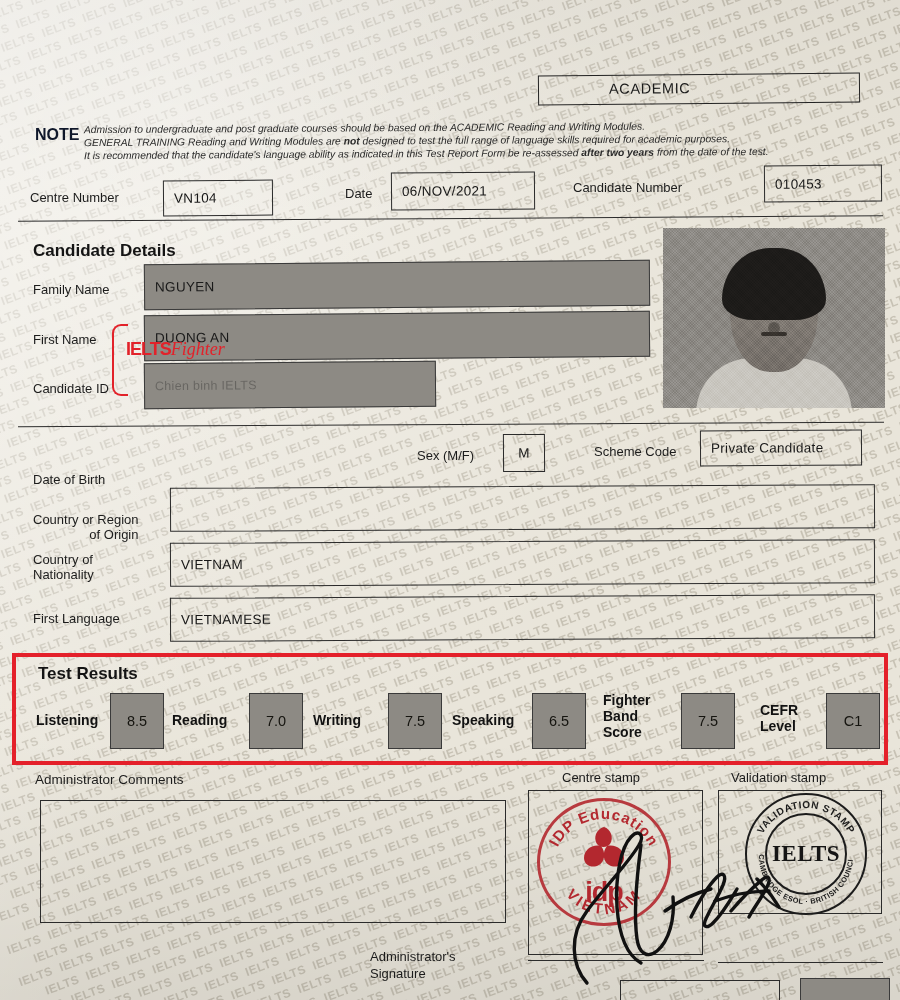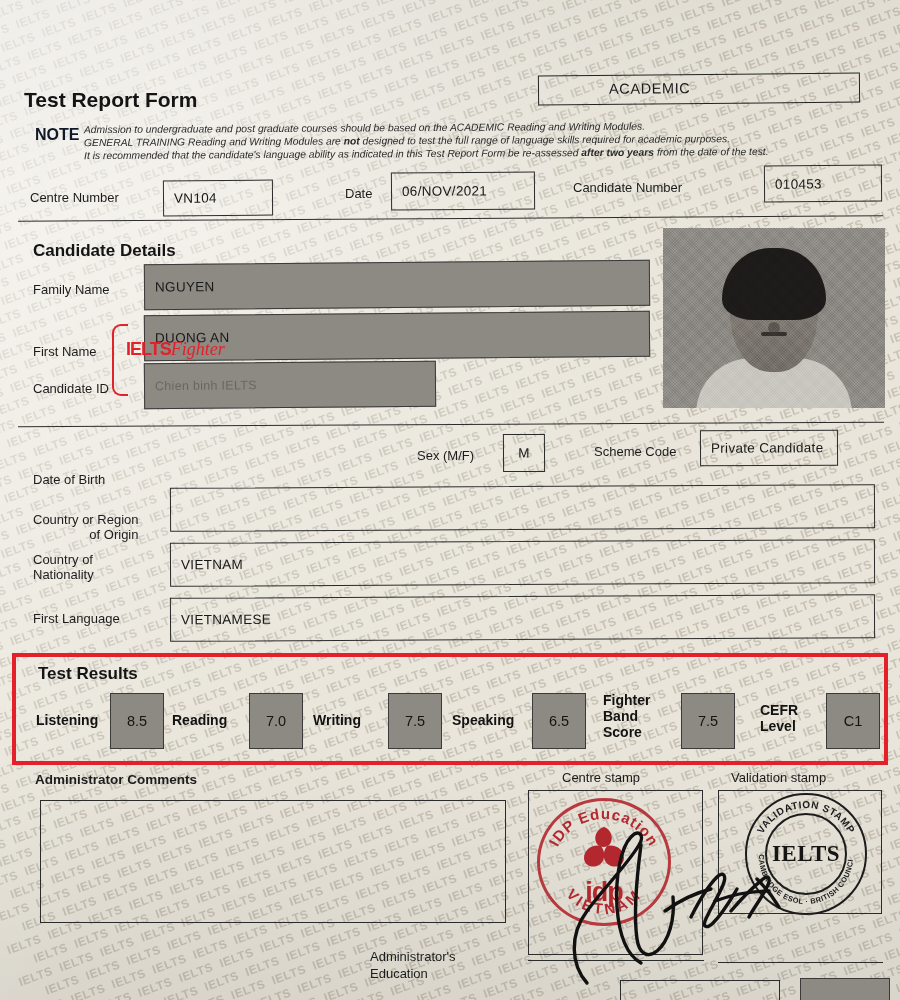--- a/index.html
+++ b/index.html
@@ -318,21 +318,20 @@
       <div class="wmrow">IELTS&nbsp;&nbsp;IELTS&nbsp;&nbsp;IELTS&nbsp;&nbsp;IELTS&nbsp;&nbsp;IELTS&nbsp;&nbsp;IELTS&nbsp;&nbsp;IELTS&nbsp;&nbsp;IELTS&nbsp;&nbsp;IELTS&nbsp;&nbsp;IELTS&nbsp;&nbsp;IELTS&nbsp;&nbsp;IELTS&nbsp;&nbsp;IELTS&nbsp;&nbsp;IELTS&nbsp;&nbsp;IELTS&nbsp;&nbsp;IELTS&nbsp;&nbsp;IELTS&nbsp;&nbsp;IELTS&nbsp;&nbsp;IELTS&nbsp;&nbsp;IELTS&nbsp;&nbsp;IELTS&nbsp;&nbsp;IELTS&nbsp;&nbsp;IELTS&nbsp;&nbsp;IELTS&nbsp;&nbsp;IELTS&nbsp;&nbsp;IELTS&nbsp;&nbsp;IELTS&nbsp;&nbsp;IELTS&nbsp;&nbsp;IELTS&nbsp;&nbsp;IELTS&nbsp;&nbsp;IELTS&nbsp;&nbsp;IELTS&nbsp;&nbsp;IELTS&nbsp;&nbsp;IELTS&nbsp;&nbsp;IELTS&nbsp;&nbsp;IELTS&nbsp;&nbsp;</div>
       <div class="wmrow off">IELTS&nbsp;&nbsp;IELTS&nbsp;&nbsp;IELTS&nbsp;&nbsp;IELTS&nbsp;&nbsp;IELTS&nbsp;&nbsp;IELTS&nbsp;&nbsp;IELTS&nbsp;&nbsp;IELTS&nbsp;&nbsp;IELTS&nbsp;&nbsp;IELTS&nbsp;&nbsp;IELTS&nbsp;&nbsp;IELTS&nbsp;&nbsp;IELTS&nbsp;&nbsp;IELTS&nbsp;&nbsp;IELTS&nbsp;&nbsp;IELTS&nbsp;&nbsp;IELTS&nbsp;&nbsp;IELTS&nbsp;&nbsp;IELTS&nbsp;&nbsp;IELTS&nbsp;&nbsp;IELTS&nbsp;&nbsp;IELTS&nbsp;&nbsp;IELTS&nbsp;&nbsp;IELTS&nbsp;&nbsp;IELTS&nbsp;&nbsp;IELTS&nbsp;&nbsp;IELTS&nbsp;&nbsp;IELTS&nbsp;&nbsp;IELTS&nbsp;&nbsp;IELTS&nbsp;&nbsp;IELTS&nbsp;&nbsp;IELTS&nbsp;&nbsp;IELTS&nbsp;&nbsp;IELTS&nbsp;&nbsp;IELTS&nbsp;&nbsp;IELTS&nbsp;&nbsp;</div>
       <div class="wmrow">IELTS&nbsp;&nbsp;IELTS&nbsp;&nbsp;IELTS&nbsp;&nbsp;IELTS&nbsp;&nbsp;IELTS&nbsp;&nbsp;IELTS&nbsp;&nbsp;IELTS&nbsp;&nbsp;IELTS&nbsp;&nbsp;IELTS&nbsp;&nbsp;IELTS&nbsp;&nbsp;IELTS&nbsp;&nbsp;IELTS&nbsp;&nbsp;IELTS&nbsp;&nbsp;IELTS&nbsp;&nbsp;IELTS&nbsp;&nbsp;IELTS&nbsp;&nbsp;IELTS&nbsp;&nbsp;IELTS&nbsp;&nbsp;IELTS&nbsp;&nbsp;IELTS&nbsp;&nbsp;IELTS&nbsp;&nbsp;IELTS&nbsp;&nbsp;IELTS&nbsp;&nbsp;IELTS&nbsp;&nbsp;IELTS&nbsp;&nbsp;IELTS&nbsp;&nbsp;IELTS&nbsp;&nbsp;IELTS&nbsp;&nbsp;IELTS&nbsp;&nbsp;IELTS&nbsp;&nbsp;IELTS&nbsp;&nbsp;IELTS&nbsp;&nbsp;IELTS&nbsp;&nbsp;IELTS&nbsp;&nbsp;IELTS&nbsp;&nbsp;IELTS&nbsp;&nbsp;</div>
       <div class="wmrow off">IELTS&nbsp;&nbsp;IELTS&nbsp;&nbsp;IELTS&nbsp;&nbsp;IELTS&nbsp;&nbsp;IELTS&nbsp;&nbsp;IELTS&nbsp;&nbsp;IELTS&nbsp;&nbsp;IELTS&nbsp;&nbsp;IELTS&nbsp;&nbsp;IELTS&nbsp;&nbsp;IELTS&nbsp;&nbsp;IELTS&nbsp;&nbsp;IELTS&nbsp;&nbsp;IELTS&nbsp;&nbsp;IELTS&nbsp;&nbsp;IELTS&nbsp;&nbsp;IELTS&nbsp;&nbsp;IELTS&nbsp;&nbsp;IELTS&nbsp;&nbsp;IELTS&nbsp;&nbsp;IELTS&nbsp;&nbsp;IELTS&nbsp;&nbsp;IELTS&nbsp;&nbsp;IELTS&nbsp;&nbsp;IELTS&nbsp;&nbsp;IELTS&nbsp;&nbsp;IELTS&nbsp;&nbsp;IELTS&nbsp;&nbsp;IELTS&nbsp;&nbsp;IELTS&nbsp;&nbsp;IELTS&nbsp;&nbsp;IELTS&nbsp;&nbsp;IELTS&nbsp;&nbsp;IELTS&nbsp;&nbsp;IELTS&nbsp;&nbsp;IELTS&nbsp;&nbsp;</div>
     </div>
   <div id="paper-shade"></div>
 
   <div id="content">
 
 
-    <div class="trf-title">Test Report Form</div>
 
     <div class="module-box">
       <span>ACADEMIC</span>
     </div>
 
     <div class="note-label">NOTE</div>
     <div class="note-lines">
       <div><span>Admission to undergraduate and post graduate courses should be based on the ACADEMIC Reading and Writing Modules.</span></div>
       <div><span>GENERAL TRAINING Reading and Writing Modules are </span><b>not</b><span> designed to test the full range of language skills required for academic purposes.</span></div>
       <div><span>It is recommended that the candidate's language ability as indicated in this Test Report Form be re-assessed </span><b>after two years</b><span> from the date of the test.</span></div>
@@ -355,21 +354,21 @@
 
     <div class="hr" style="left:18px; top:218px; width:865px; transform:rotate(-.35deg);"></div>
 
     <div class="section-title" style="left:33px; top:241px;">Candidate Details</div>
 
     <div class="lbl" style="left:33px; top:282px;">Family Name</div>
     <div class="fbox shaded" style="left:144px; top:262px; width:506px; height:46px; transform:rotate(-.5deg);">
       <span class="v">NGUYEN</span>
     </div>
 
-    <div class="lbl" style="left:33px; top:344px;">First Name</div>
+    <div class="lbl" style="left:33px; top:332px;">First Name</div>
     <div class="fbox shaded" style="left:144px; top:313px; width:506px; height:46px; transform:rotate(-.5deg);">
       <span class="v">DUONG AN</span>
     </div>
 
     <div class="lbl" style="left:33px; top:381px;">Candidate ID</div>
     <div class="fbox shaded" style="left:144px; top:362px; width:292px; height:46px; transform:rotate(-.5deg);">
       <span class="v" style="opacity:.32; font-size:12.5px;">Chien binh IELTS</span>
     </div>
 
     <div id="photo">
@@ -395,21 +394,21 @@
     <div class="hr" style="left:18px; top:424px; width:866px; transform:rotate(-.3deg);"></div>
 
     <div class="lbl" style="left:33px; top:472px;">Date of Birth</div>
 
     <div class="lbl" style="left:417px; top:448px;">Sex (M/F)</div>
     <div class="fbox center" style="left:503px; top:434px; width:42px; height:38px; transform:rotate(-.3deg);">
       <span class="v">M</span>
     </div>
 
     <div class="lbl" style="left:594px; top:444px;">Scheme Code</div>
-    <div class="fbox" style="left:700px; top:430px; width:138px; height:36px; transform:rotate(-.3deg);">
+    <div class="fbox" style="left:700px; top:430px; width:162px; height:36px; transform:rotate(-.3deg);">
       <span class="v">Private Candidate</span>
     </div>
 
     <div class="lbl" style="left:33px; top:512px;text-align:right;">
       <div>Country or Region</div>
       <div>of Origin</div>
     </div>
     <div class="fbox" style="left:170px; top:486px; width:705px; height:44px; transform:rotate(-.3deg);">
       <span class="v"></span>
     </div>
@@ -461,28 +460,28 @@
     </div>
 
     <div class="score-lbl multi" style="left:760px; top:702px;">
       <div>CEFR</div>
       <div>Level</div>
     </div>
     <div class="score-box" style="left:826px;">
       <span class="v">C1</span>
     </div>
 
-    <div class="lbl" style="left:35px; top:772px; font-weight:700; font-size:13.5px;">Administrator Comments</div>
+    <div class="lbl" style="left:35px; top:772px; font-weight:400; font-size:13.5px;">Administrator Comments</div>
     <div class="fbox" style="left:40px; top:800px; width:466px; height:123px;">
       <span class="v" style="top:14px; transform:none;"></span>
     </div>
 
     <div class="lbl" style="left:370px; top:948px; line-height:17px;">
       <div>Administrator's</div>
-      <div>Education</div>
+      <div>Signature</div>
     </div>
 
     <div class="stamp-caption" style="left:562px; top:770px;">Centre stamp</div>
     <div class="stamp-frame" style="left:528px; top:790px; width:175px; height:165px;"></div>
 
     <div class="stamp-caption" style="left:731px; top:770px;">Validation stamp</div>
     <div class="stamp-frame" style="left:718px; top:790px; width:164px; height:124px;"></div>
 
     <div id="idp-stamp">
       <div class="ring"></div>

